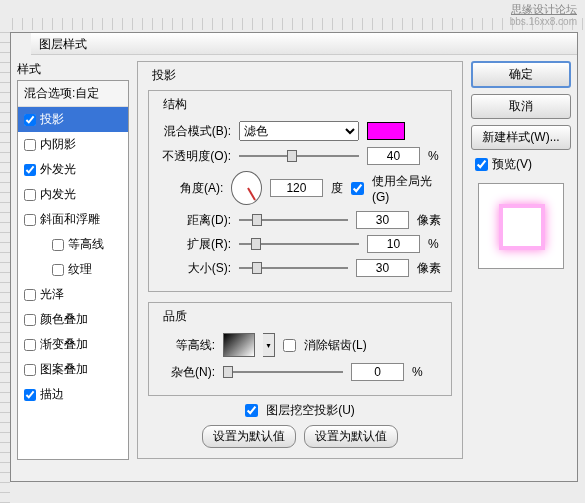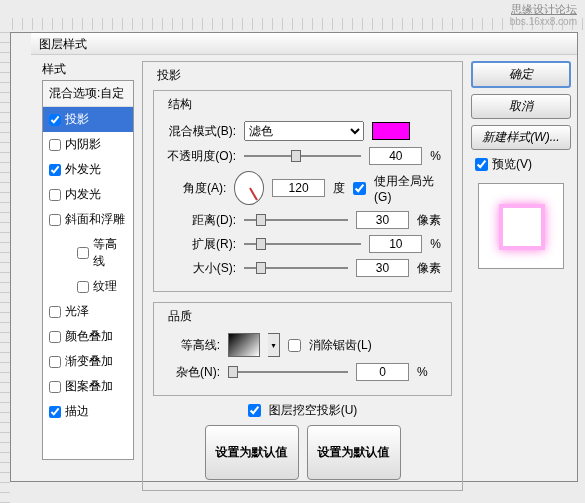--- a/index.html
+++ b/index.html
@@ -2,21 +2,21 @@
 <html><head>
 <meta charset="utf-8">
 <style>
 * { box-sizing: border-box; margin: 0; padding: 0; font-family: "Microsoft YaHei", SimSun, sans-serif; font-size: 12px; }
 body { background: #ececec; width: 585px; height: 503px; overflow: hidden; }
 .watermark { position: absolute; top: 2px; right: 8px; color: #888; font-size: 11px; z-index: 100; text-decoration: underline; }
 .watermark2 { position: absolute; top: 16px; right: 8px; color: #aaa; font-size: 10px; z-index: 100; }
 .dialog { position: absolute; left: 10px; top: 32px; width: 568px; height: 450px; background: #f0f0f0; border: 1px solid #888; }
 .title-bar { height: 22px; background: linear-gradient(#fff,#e6e6e6); border-bottom: 1px solid #ccc; padding: 3px 8px; font-size: 12px; margin-left: 20px; }
 .dialog-body { display: flex; padding: 6px; gap: 8px; height: calc(100% - 22px); }
-.left-panel { width: 92px; margin-left: 25px; }
+.left-panel { width: 112px; }
 .left-label { font-size: 12px; margin-bottom: 2px; }
 .styles-list { border: 1px solid #999; background: #fff; height: 380px; }
 .styles-list .item { padding: 4px 6px; display: flex; align-items: center; gap: 4px; }
 .styles-list .item.first { background: #f5f5f5; border-bottom: 1px solid #ddd; }
 .styles-list .item.selected { background: #3875d7; color: #fff; }
 .styles-list .item input[type=checkbox] { width: 12px; height: 12px; }
 .styles-list .indent { padding-left: 34px; }
 .center-panel { flex: 1; }
 .fieldset { border: 1px solid #aaa; margin-bottom: 8px; padding: 8px 10px 10px; }
 .fieldset-title { display: inline-block; background: #f0f0f0; margin-top: -16px; padding: 0 4px; position: relative; top: -2px; }
@@ -28,23 +28,23 @@
 select { height: 20px; }
 .color-swatch { width: 38px; height: 18px; background: #ff00ff; border: 1px solid #000; display: inline-block; }
 .slider-track { flex: 1; height: 2px; background: #888; position: relative; max-width: 120px; }
 .slider-thumb { position: absolute; top: -5px; width: 10px; height: 12px; background: #ddd; border: 1px solid #666; }
 input.num { width: 53px; height: 18px; text-align: center; border: 1px solid #888; }
 .angle-dial { width: 34px; height: 34px; border: 1px solid #666; border-radius: 50%; background: #fff; position: relative; }
 .angle-dial::after { content:''; position:absolute; left:50%; top:50%; width:2px; height:14px; background:#c33; transform-origin: top; transform: rotate(-30deg); }
 .contour { width: 32px; height: 24px; border: 1px solid #666; background: linear-gradient(135deg,#000 0%, #fff 100%); display: inline-block; }
 .contour-dd { width: 12px; height: 24px; border: 1px solid #666; border-left: none; background: #e8e8e8; display: inline-flex; align-items: center; justify-content: center; font-size: 8px; }
 .btn-row { display: flex; gap: 8px; justify-content: center; margin-top: 6px; }
-button.std { padding: 18px 10px; background: linear-gradient(#fff,#ddd); border: 1px solid #888; border-radius: 4px; font-weight: bold; }
+button.std { padding: 2px 10px; background: linear-gradient(#fff,#ddd); border: 1px solid #888; border-radius: 9px; }
 .right-panel { width: 100px; display: flex; flex-direction: column; gap: 6px; }
-button.wide { width: 100%; padding: 3px; background: linear-gradient(#fff,#ddd); border: 1px solid #888; border-radius: 3px; font-style: italic; }
+button.wide { width: 100%; padding: 3px; background: linear-gradient(#fff,#ddd); border: 1px solid #888; border-radius: 3px; }
 button.wide.primary { border: 2px solid #5b8fd6; }
 .preview-chk { display: flex; align-items: center; gap: 4px; padding-left: 4px; }
 .preview-box { width: 86px; height: 86px; background: #fff; border: 1px solid #999; margin: 4px auto; position: relative; }
 .preview-sq { position: absolute; left: 20px; top: 20px; width: 46px; height: 46px; border: 4px solid #ffb0f4; box-shadow: 0 0 10px #ff80e0; }
 .ruler-h { position: absolute; top: 18px; left: 12px; right: 0; height: 12px; background: repeating-linear-gradient(90deg,#ccc 0,#ccc 1px,transparent 1px,transparent 10px); }
 .ruler-v { position: absolute; top: 30px; left: 0; bottom: 0; width: 10px; background: repeating-linear-gradient(0deg,#ccc 0,#ccc 1px,transparent 1px,transparent 10px); }
 </style>
 </head>
 <body>
 

